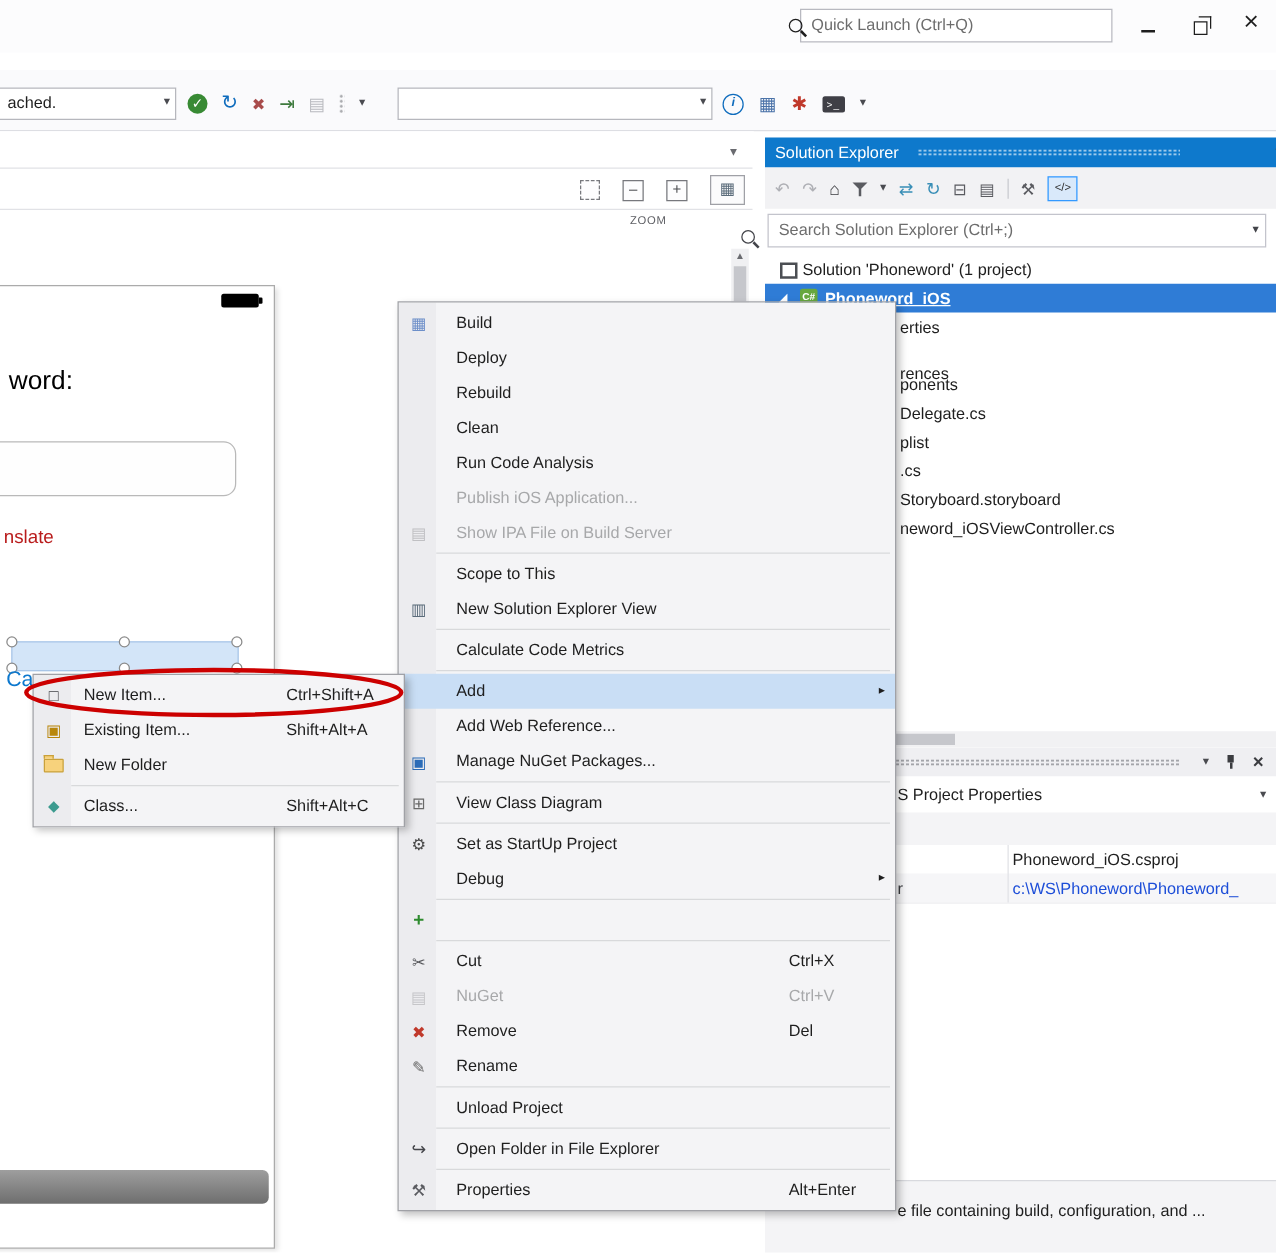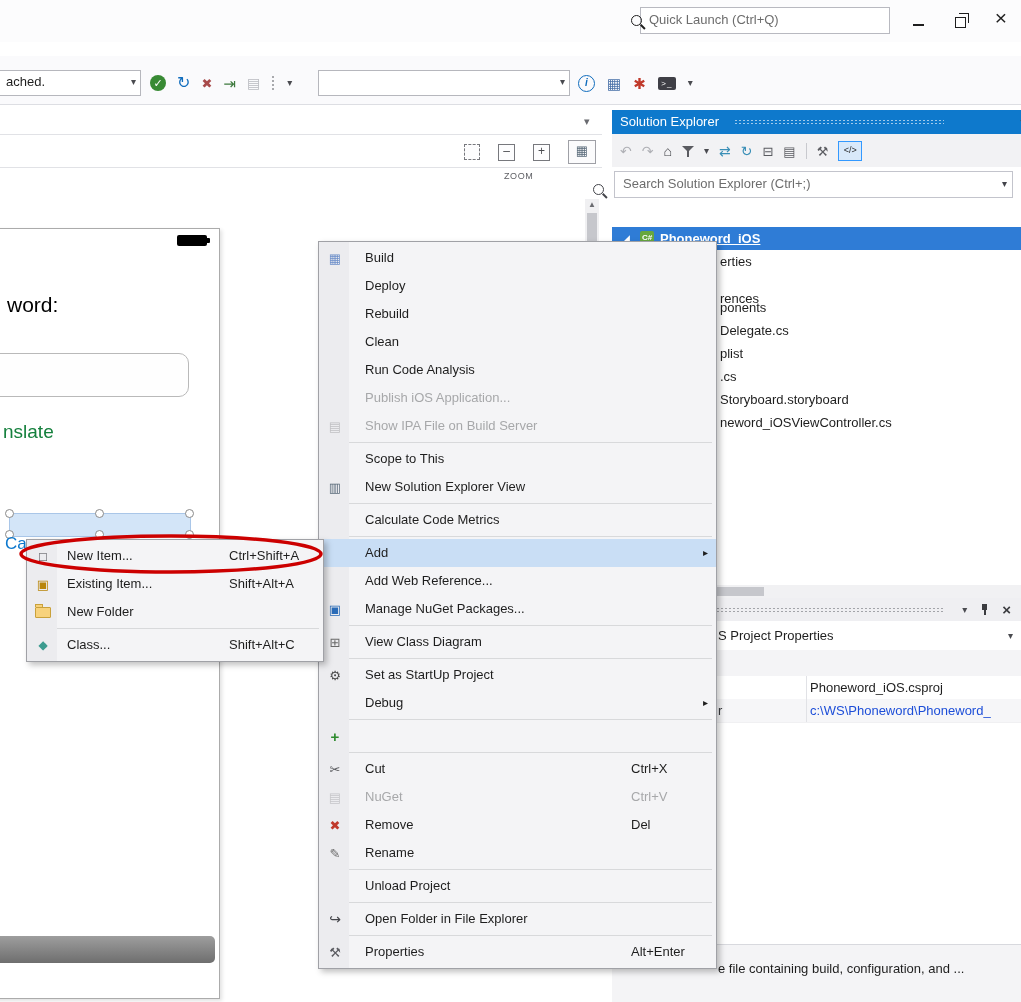--- a/index.html
+++ b/index.html
@@ -125,21 +125,21 @@
 
     <div class="abs" style="left:585px;top:94px;width:14px;height:46px;background:#F0F0F2">
       <span class="abs" style="left:3px;top:1px;font-size:8px;color:#6A6B70">▲</span>
       <span class="abs" style="left:2px;top:14px;width:10px;height:28px;background:#C6C7CC"></span>
     </div>
 
     <div class="abs" style="left:-62px;top:123px;width:280px;height:769px;background:#fff;border:1px solid #ABABAB;box-shadow:2px 2px 4px rgba(0,0,0,.12)">
       <span class="battery" style="left:238px;top:6px"></span>
       <span class="abs" style="left:68px;top:64px;font-size:21px;color:#000">word:</span>
       <div class="abs" style="left:22px;top:124px;width:226px;height:42px;border:1px solid #B9B9B9;border-radius:10px;background:#FEFEFE"></div>
-      <span class="abs" style="left:64px;top:192px;font-size:19px;color:#15803d">nslate</span>
+      <span class="abs" style="left:64px;top:192px;font-size:15px;color:#b91c1c">nslate</span>
       <div class="abs" style="left:70px;top:284px;width:180px;height:22px;background:#D3E5F8;border:1px solid #A9C6E8"></div>
       <span class="hdl" style="left:66px;top:280px"></span>
       <span class="hdl" style="left:156px;top:280px"></span>
       <span class="hdl" style="left:246px;top:280px"></span>
       <span class="hdl" style="left:66px;top:301px"></span>
       <span class="hdl" style="left:156px;top:301px"></span>
       <span class="hdl" style="left:246px;top:301px"></span>
       <span class="abs" style="left:66px;top:305px;font-size:17px;color:#0C78CE">Ca</span>
       <div class="abs" style="left:32px;top:707px;width:244px;height:27px;border-radius:5px;background:linear-gradient(#9E9E9E,#6E6E6E)"></div>
     </div>
@@ -170,20 +170,24 @@
           <span style="color: rgb(90, 91, 96); font-size: 13px; line-height: 1;">⚒</span>
           <span class="viewcode">&lt;/&gt;</span>
         </div>
     </div>
     <div class="searchbox" style="left:2px;top:61px">
       <span class="abs" style="left:8px;top:0;color:#6D6D6D">Search Solution Explorer (Ctrl+;)</span>
       <span class="mag abs" style="right:22px;top:7px;color:#43444A"></span>
       <span class="abs" style="right:5px;top:0;font-size:10px;color:#43444A">▾</span>
     </div>
 
+    <div class="tree-row" style="left:0;top:94px">
+      <span class="sol-ic abs" style="left:12px;top:6px"></span>
+      <span class="abs" style="left:30px">Solution 'Phoneword' (1 project)</span>
+    </div>
     <div class="tree-row" style="left:0;top:117px;background:#2F7CD6;color:#fff">
       <span class="abs" style="left:11px;top:0;font-size:9px;color:#fff">◢</span>
       <span class="proj-ic abs" style="left:28px;top:4px">C#</span>
       <span class="abs" style="left:48px;font-weight:bold;text-decoration:underline">Phoneword_iOS</span>
     </div>
     <div id="tree-frags"></div>
   </div>
 
   <div class="abs" style="left:612px;top:585px;width:409px;height:13px;background:#F1F1F3">
     <span class="abs" style="left:2px;top:2px;width:150px;height:9px;background:#C6C7CC"></span>

